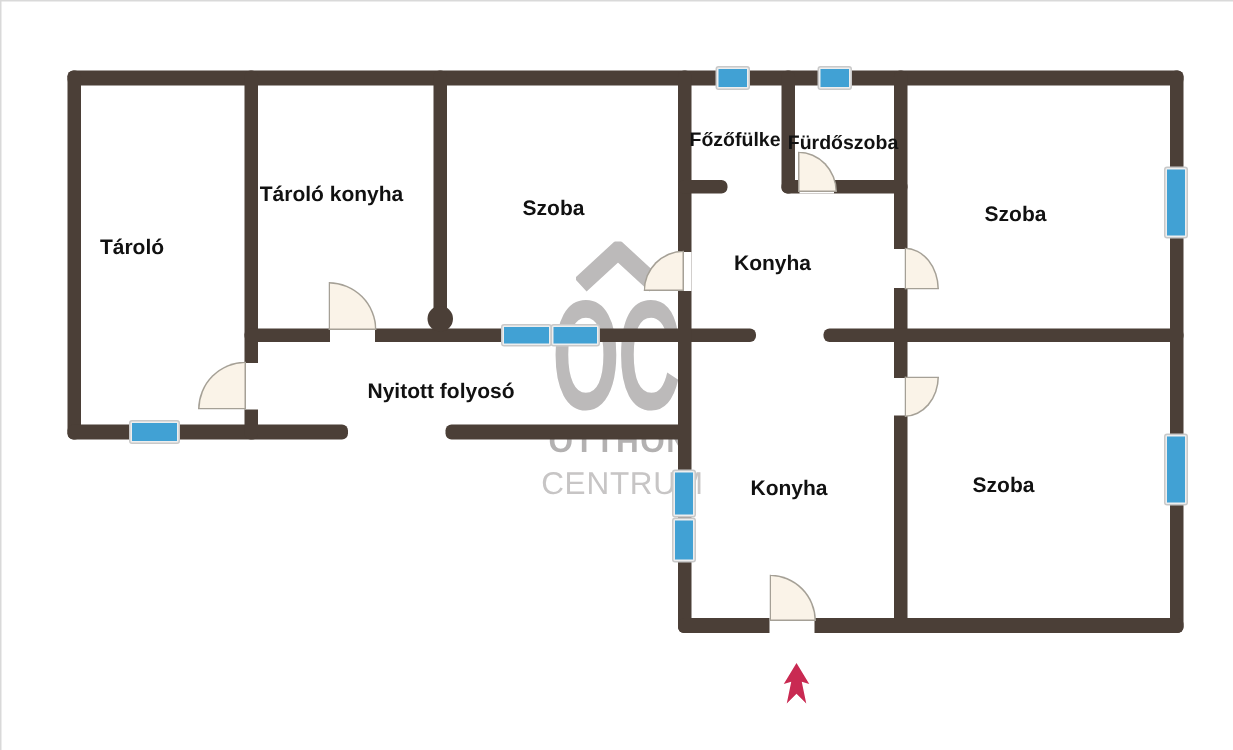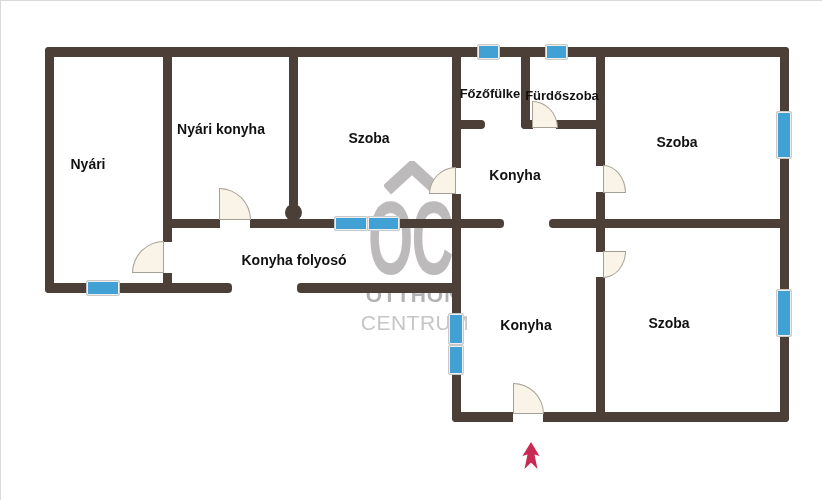--- a/index.html
+++ b/index.html
@@ -91,28 +91,28 @@
   <div class="win" style="left:776px;top:289px;width:14px;height:46px"></div>
 
   <div class="door tr" style="left:218px;top:187px;width:32px;height:32px"></div>
   <div class="door tl" style="left:131px;top:240px;width:32px;height:32px"></div>
   <div class="door tl" style="left:428px;top:166px;width:27px;height:27px"></div>
   <div class="door tr" style="left:531px;top:100px;width:26px;height:27px"></div>
   <div class="door tr" style="left:602px;top:164px;width:23px;height:28px"></div>
   <div class="door br" style="left:602px;top:250px;width:23px;height:27px"></div>
   <div class="door tr" style="left:512px;top:382px;width:31px;height:31px"></div>
 
-  <div class="room-label" style="left:87px;top:163px">Nyári</div>
-  <div class="room-label" style="left:220px;top:128px">Nyári konyha</div>
+  <div class="room-label" style="left:87px;top:163px">Tároló</div>
+  <div class="room-label" style="left:220px;top:128px">Tároló konyha</div>
   <div class="room-label" style="left:368px;top:137px">Szoba</div>
   <div class="room-label sm" style="left:489px;top:92px">Főzőfülke</div>
   <div class="room-label sm" style="left:561px;top:94px">Fürdőszoba</div>
   <div class="room-label" style="left:514px;top:174px">Konyha</div>
   <div class="room-label" style="left:676px;top:141px">Szoba</div>
-  <div class="room-label" style="left:293px;top:259px">Konyha folyosó</div>
+  <div class="room-label" style="left:293px;top:259px">Nyitott folyosó</div>
   <div class="room-label" style="left:525px;top:324px">Konyha</div>
   <div class="room-label" style="left:668px;top:322px">Szoba</div>
 
   <svg style="left:518px;top:438px;z-index:6" width="24" height="33" viewBox="0 0 24 33">
     <polygon points="12,3 20.5,17 15.5,15.5 18.5,30 12,23.5 5.5,30 8.5,15.5 3.5,17" fill="#c92a52"></polygon>
   </svg>
 
 </div>
 
 </body></html>

